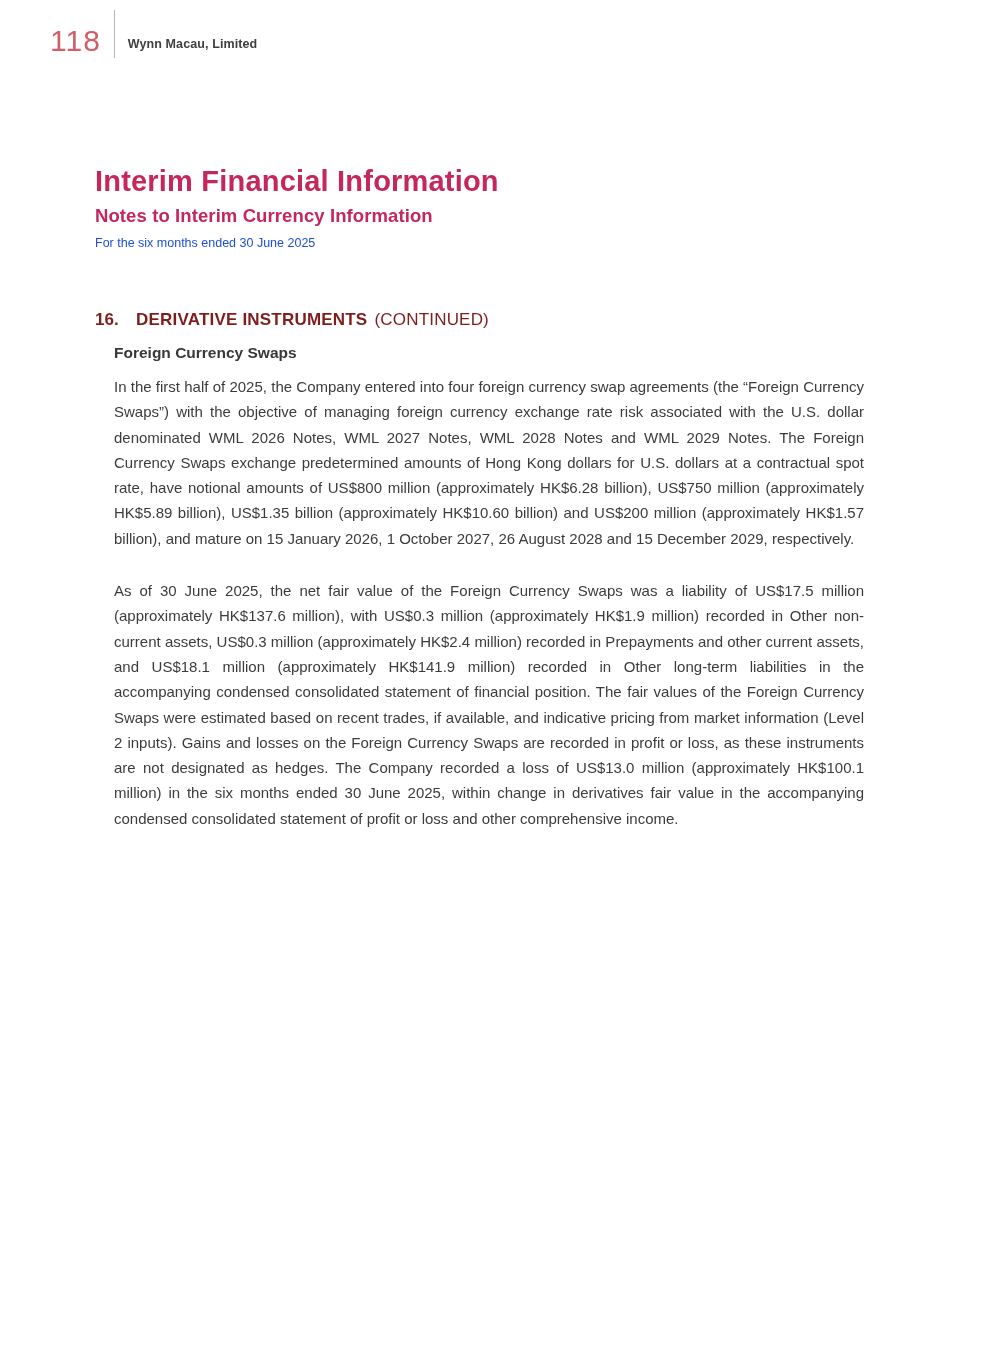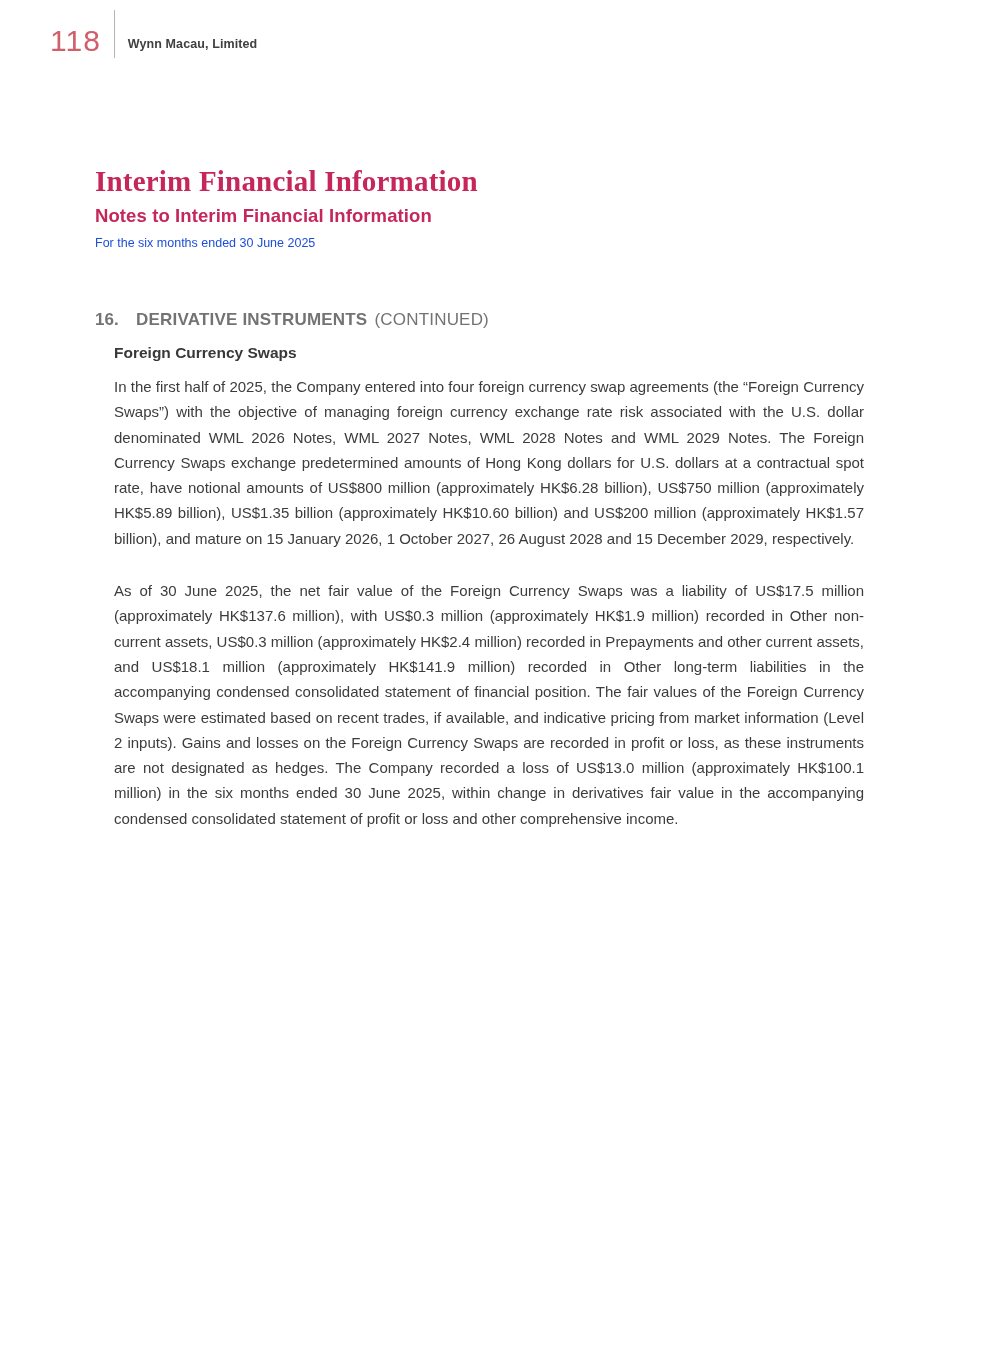--- a/index.html
+++ b/index.html
@@ -58,21 +58,20 @@
     top: 166px;
     left: 95px;
     width: 820px;
   }
   .doc-title {
     font-size: 29px;
     font-weight: 700;
     color: #c5275b;
     letter-spacing: 0.2px;
     line-height: 1.1;
-    font-family: Liberation Serif, serif;
   }
   .doc-subtitle {
     font-size: 18.5px;
     font-weight: 700;
     color: #c5275b;
     margin-top: 7px;
     letter-spacing: 0.1px;
   }
   .doc-period {
     font-size: 12.5px;
@@ -84,21 +83,21 @@
   
   .note {
     position: absolute;
     top: 310px;
     left: 95px;
     width: 791px;
   }
   .note-heading {
     display: flex;
     align-items: baseline;
-    color: #737373;
+    color: #7f1d1d;
     font-size: 17px;
     margin-bottom: 14px;
   }
   .note-num {
     font-weight: 700;
     width: 41px;
     flex: 0 0 41px;
   }
   .note-title {
     font-weight: 700;
@@ -135,21 +134,21 @@
 <div class="page">
 
   <header class="page-header">
     <span class="pagenum">118</span>
     <span class="header-divider"></span>
     <span class="company">Wynn Macau, Limited</span>
   </header>
 
   <section class="titleblock">
     <h1 class="doc-title">Interim Financial Information</h1>
-    <h2 class="doc-subtitle">Notes to Interim Financial Information</h2>
+    <h2 class="doc-subtitle">Notes to Interim Currency Information</h2>
     <div class="doc-period">For the six months ended 30 June 2025</div>
   </section>
 
   <section class="note">
     <div class="note-heading">
       <span class="note-num">16.</span>
       <span class="note-title">DERIVATIVE INSTRUMENTS</span>
       <span class="note-continued">(CONTINUED)</span>
     </div>
     <div class="note-body">

